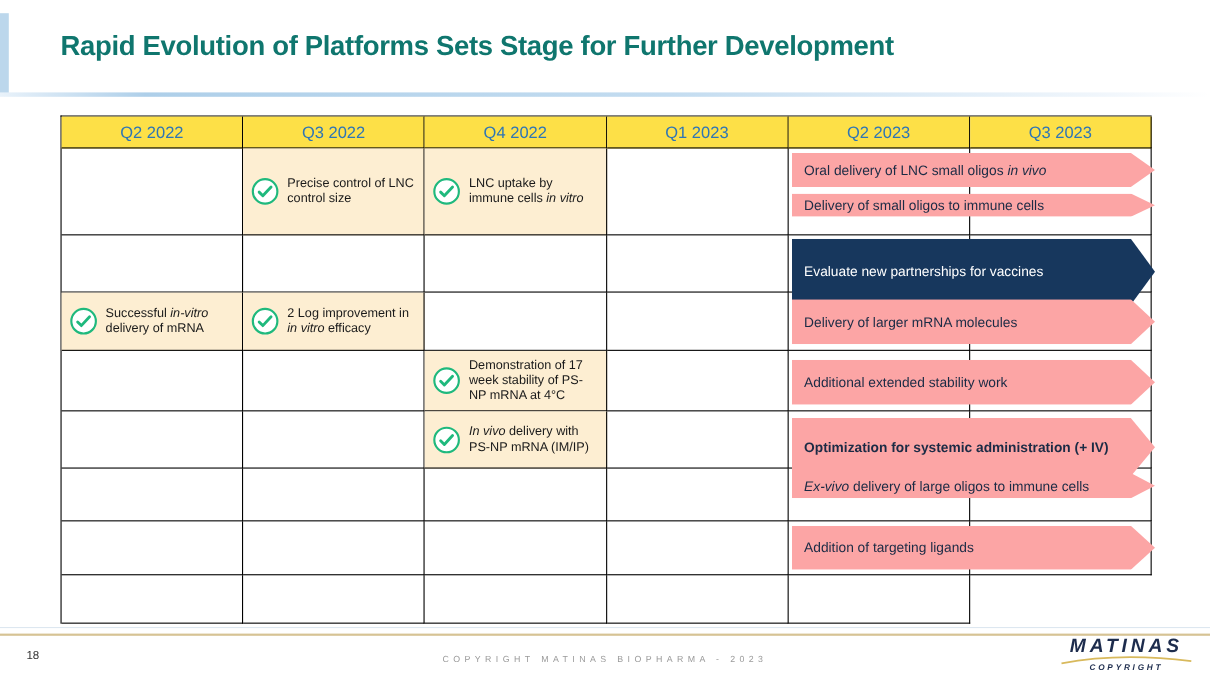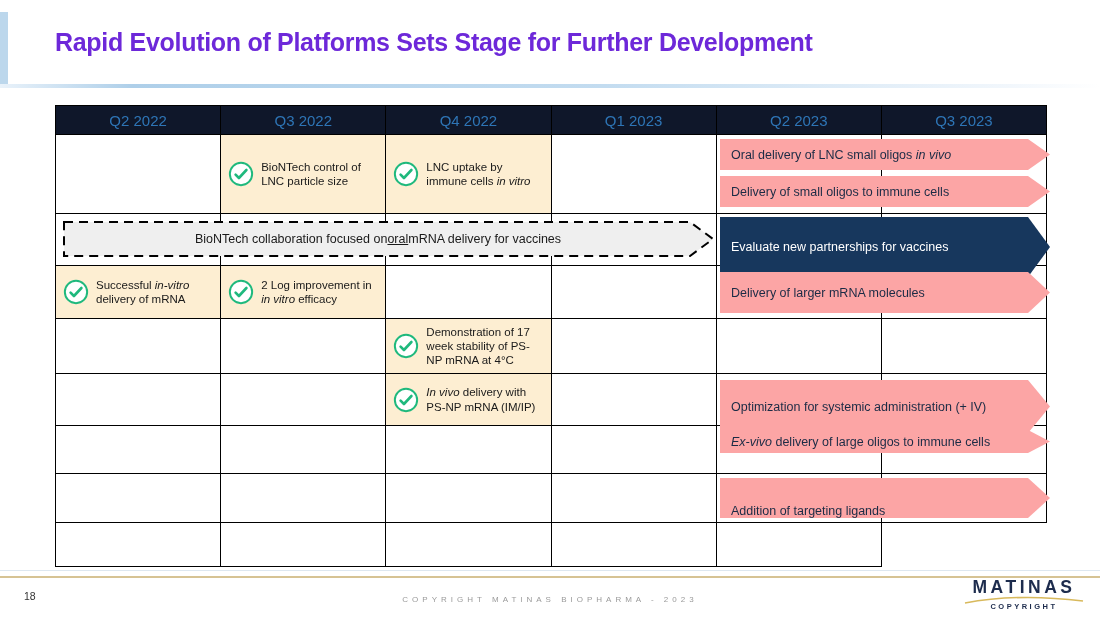--- a/index.html
+++ b/index.html
@@ -1,31 +1,31 @@
 <!DOCTYPE html>
 <html><head>
 <meta charset="utf-8">
 <style>
   html,body{margin:0;padding:0;background:#fff;}
   .slide{position:relative;width:1100px;height:619px;background:#fff;overflow:hidden;
          font-family:"Liberation Sans","DejaVu Sans",sans-serif;}
   
   .accent-bar{position:absolute;left:0;top:12px;width:8px;height:73px;background:#bcd7ec;}
   .page-title{position:absolute;left:55px;top:28px;margin:0;font-size:25px;font-weight:700;
-              letter-spacing:-0.3px;color:#6d28d9;}
+              letter-spacing:-0.3px;color:#0f766e;}
   .title-rule{position:absolute;left:0;top:84px;width:1100px;height:4px;
               background:linear-gradient(to right,#e9f2fa 0%,#aecfe9 12%,#c3dcf0 55%,#f2f7fc 92%,#ffffff 100%);}
   
   .tbl{position:absolute;left:55px;top:105px;width:992px;display:grid;
        grid-template-columns:repeat(6,1fr);
        grid-template-rows:29px 79px 52px 53px 55px 52px 48px 49px 44px;
        border-top:1.5px solid #000;border-left:1.5px solid #000;box-sizing:border-box;}
   .cell{border-right:1.5px solid #000;border-bottom:1.5px solid #000;box-sizing:border-box;
         display:flex;align-items:center;}
-  .hd{background:#0f172a;justify-content:center;color:#2e75b6;font-size:15px;}
+  .hd{background:#fde047;justify-content:center;color:#2e75b6;font-size:15px;}
   .beige{background:#fdeed2;padding:4px 5px 4px 7px;gap:7px;}
   .chk{flex:0 0 auto;width:26px;height:26px;display:block;}
   .mtext{font-size:11.5px;line-height:1.22;color:#1a1a1a;}
   
   .arrow{position:absolute;left:664px;width:330px;display:flex;align-items:center;
          padding-left:11px;box-sizing:border-box;font-size:12.5px;color:#1b2b45;
          clip-path:polygon(0 0,calc(100% - 22px) 0,100% 50%,calc(100% - 22px) 100%,0 100%);}
   .arrow.blue{background:#fca5a5;}
   .arrow.navy{background:#17375d;color:#fff;}
   .arrow.magenta{background:#bd2a8f;color:#fff;}
@@ -33,21 +33,21 @@
   .bio-wrap{position:absolute;left:7px;top:115px;width:652px;height:36px;}
   .bio-svg{position:absolute;left:0;top:0;}
   .bio-text{position:absolute;left:0;top:0;width:630px;height:36px;display:flex;
             align-items:center;justify-content:center;font-size:12.5px;color:#1a1a1a;}
   
   .footer-line-light{position:absolute;left:0;top:570px;width:1100px;height:1px;background:#dde7f0;}
   .footer-line-gold{position:absolute;left:0;top:576px;width:1100px;height:1.5px;background:#d6c394;}
   .page-number{position:absolute;left:24px;top:590px;font-size:10.5px;color:#333;}
   .copyright{position:absolute;left:0;top:595px;width:1100px;text-align:center;font-size:8px;
              letter-spacing:4px;color:#9a9a9a;}
-  .logo{position:absolute;right:12px;top:579px;width:128px;text-align:center;}
+  .logo{position:absolute;right:12px;top:579px;width:128px;text-align:center;font-style:italic;}
   .logo-name{font-size:17.5px;font-weight:700;letter-spacing:3.5px;color:#1d2c4d;line-height:1;}
   .logo-swoosh{display:block;margin:-2px auto 0;}
   .logo-sub{font-size:7.5px;font-weight:700;letter-spacing:2.5px;color:#1d2c4d;margin-top:-3px;}
   i{font-style:italic;}
   u{text-decoration:underline;}
 </style>
 </head>
 <body>
 
 <div class="slide">
@@ -66,21 +66,21 @@
     <div class="cell hd">Q3 2023</div>
 
     <div class="cell"></div>
     <div class="cell beige">
       <span class="chk">
         <svg width="26" height="26" viewBox="0 0 24 24">
             <circle cx="12" cy="12" r="10.3" fill="#fff" stroke="#1fb97d" stroke-width="1.8"></circle>
             <path d="M7 12.6l3.1 3.1L17 8.3" stroke="#1fb97d" stroke-width="2.4" fill="none" stroke-linecap="round" stroke-linejoin="round"></path>
           </svg>
       </span>
-      <span class="mtext"><span>BioNTech control of LNC particle size</span></span>
+      <span class="mtext"><span>Precise control of LNC control size</span></span>
     </div>
     <div class="cell beige">
       <span class="chk">
         <svg width="26" height="26" viewBox="0 0 24 24">
             <circle cx="12" cy="12" r="10.3" fill="#fff" stroke="#1fb97d" stroke-width="1.8"></circle>
             <path d="M7 12.6l3.1 3.1L17 8.3" stroke="#1fb97d" stroke-width="2.4" fill="none" stroke-linecap="round" stroke-linejoin="round"></path>
           </svg>
       </span>
       <span class="mtext"><span>LNC uptake by immune cells </span><i>in vitro</i></span>
     </div>
@@ -161,50 +161,43 @@
     <div class="cell"></div>
     <div class="cell"></div>
 
     <div class="cell"></div>
     <div class="cell"></div>
     <div class="cell"></div>
     <div class="cell"></div>
     <div class="cell"></div>
     <div class="cell"></div>
 
-    <div class="bio-wrap">
-      <svg class="bio-svg" width="652" height="36" viewBox="0 0 652 36">
-        <polygon points="1,1 627,1 650,18 627,35 1,35" fill="#efefef" stroke="#000" stroke-width="2" stroke-dasharray="9 6"></polygon>
-      </svg>
-      <div class="bio-text">
-          <span>BioNTech collaboration focused on </span>
-          <u>oral</u>
-          <span> mRNA delivery for vaccines</span>
-        </div>
-    </div>
 
     <div class="arrow blue" style="top:33px;height:31px;">
         <span><span>Oral delivery of LNC small oligos </span><i>in vivo</i></span>
       </div>
-    <div class="arrow blue" style="top:70px;height:31px;">
+    <div class="arrow blue" style="top:70px;height:21px;">
         <span>Delivery of small  oligos to immune cells</span>
       </div>
     <div class="arrow navy" style="top:111px;height:60px;">
         <span>Evaluate new partnerships for vaccines</span>
       </div>
     <div class="arrow blue" style="top:166px;height:41px;">
         <span>Delivery of larger mRNA molecules</span>
       </div>
-    <div class="arrow blue" style="top:274px;height:53px;">
+    <div class="arrow blue" style="top:221px;height:41px;">
+        <span>Additional extended stability work</span>
+      </div>
+    <div class="arrow blue" style="top:274px;height:53px;font-weight:bold;">
         <span>Optimization for systemic administration (+ IV)</span>
       </div>
     <div class="arrow blue" style="top:324px;height:23px;">
         <span><i>Ex-vivo</i><span> delivery of large oligos to immune cells</span></span>
       </div>
-    <div class="arrow blue" style="top:372px;height:40px;align-items:flex-end;">
+    <div class="arrow blue" style="top:372px;height:40px;">
         <span>Addition of targeting ligands</span>
       </div>
   </div>
 
   <div class="footer-line-light"></div>
   <div class="footer-line-gold"></div>
   <div class="page-number">18</div>
   <div class="copyright">COPYRIGHT MATINAS BIOPHARMA - 2023</div>
   <div class="logo">
     <div class="logo-name">MATINAS</div>

